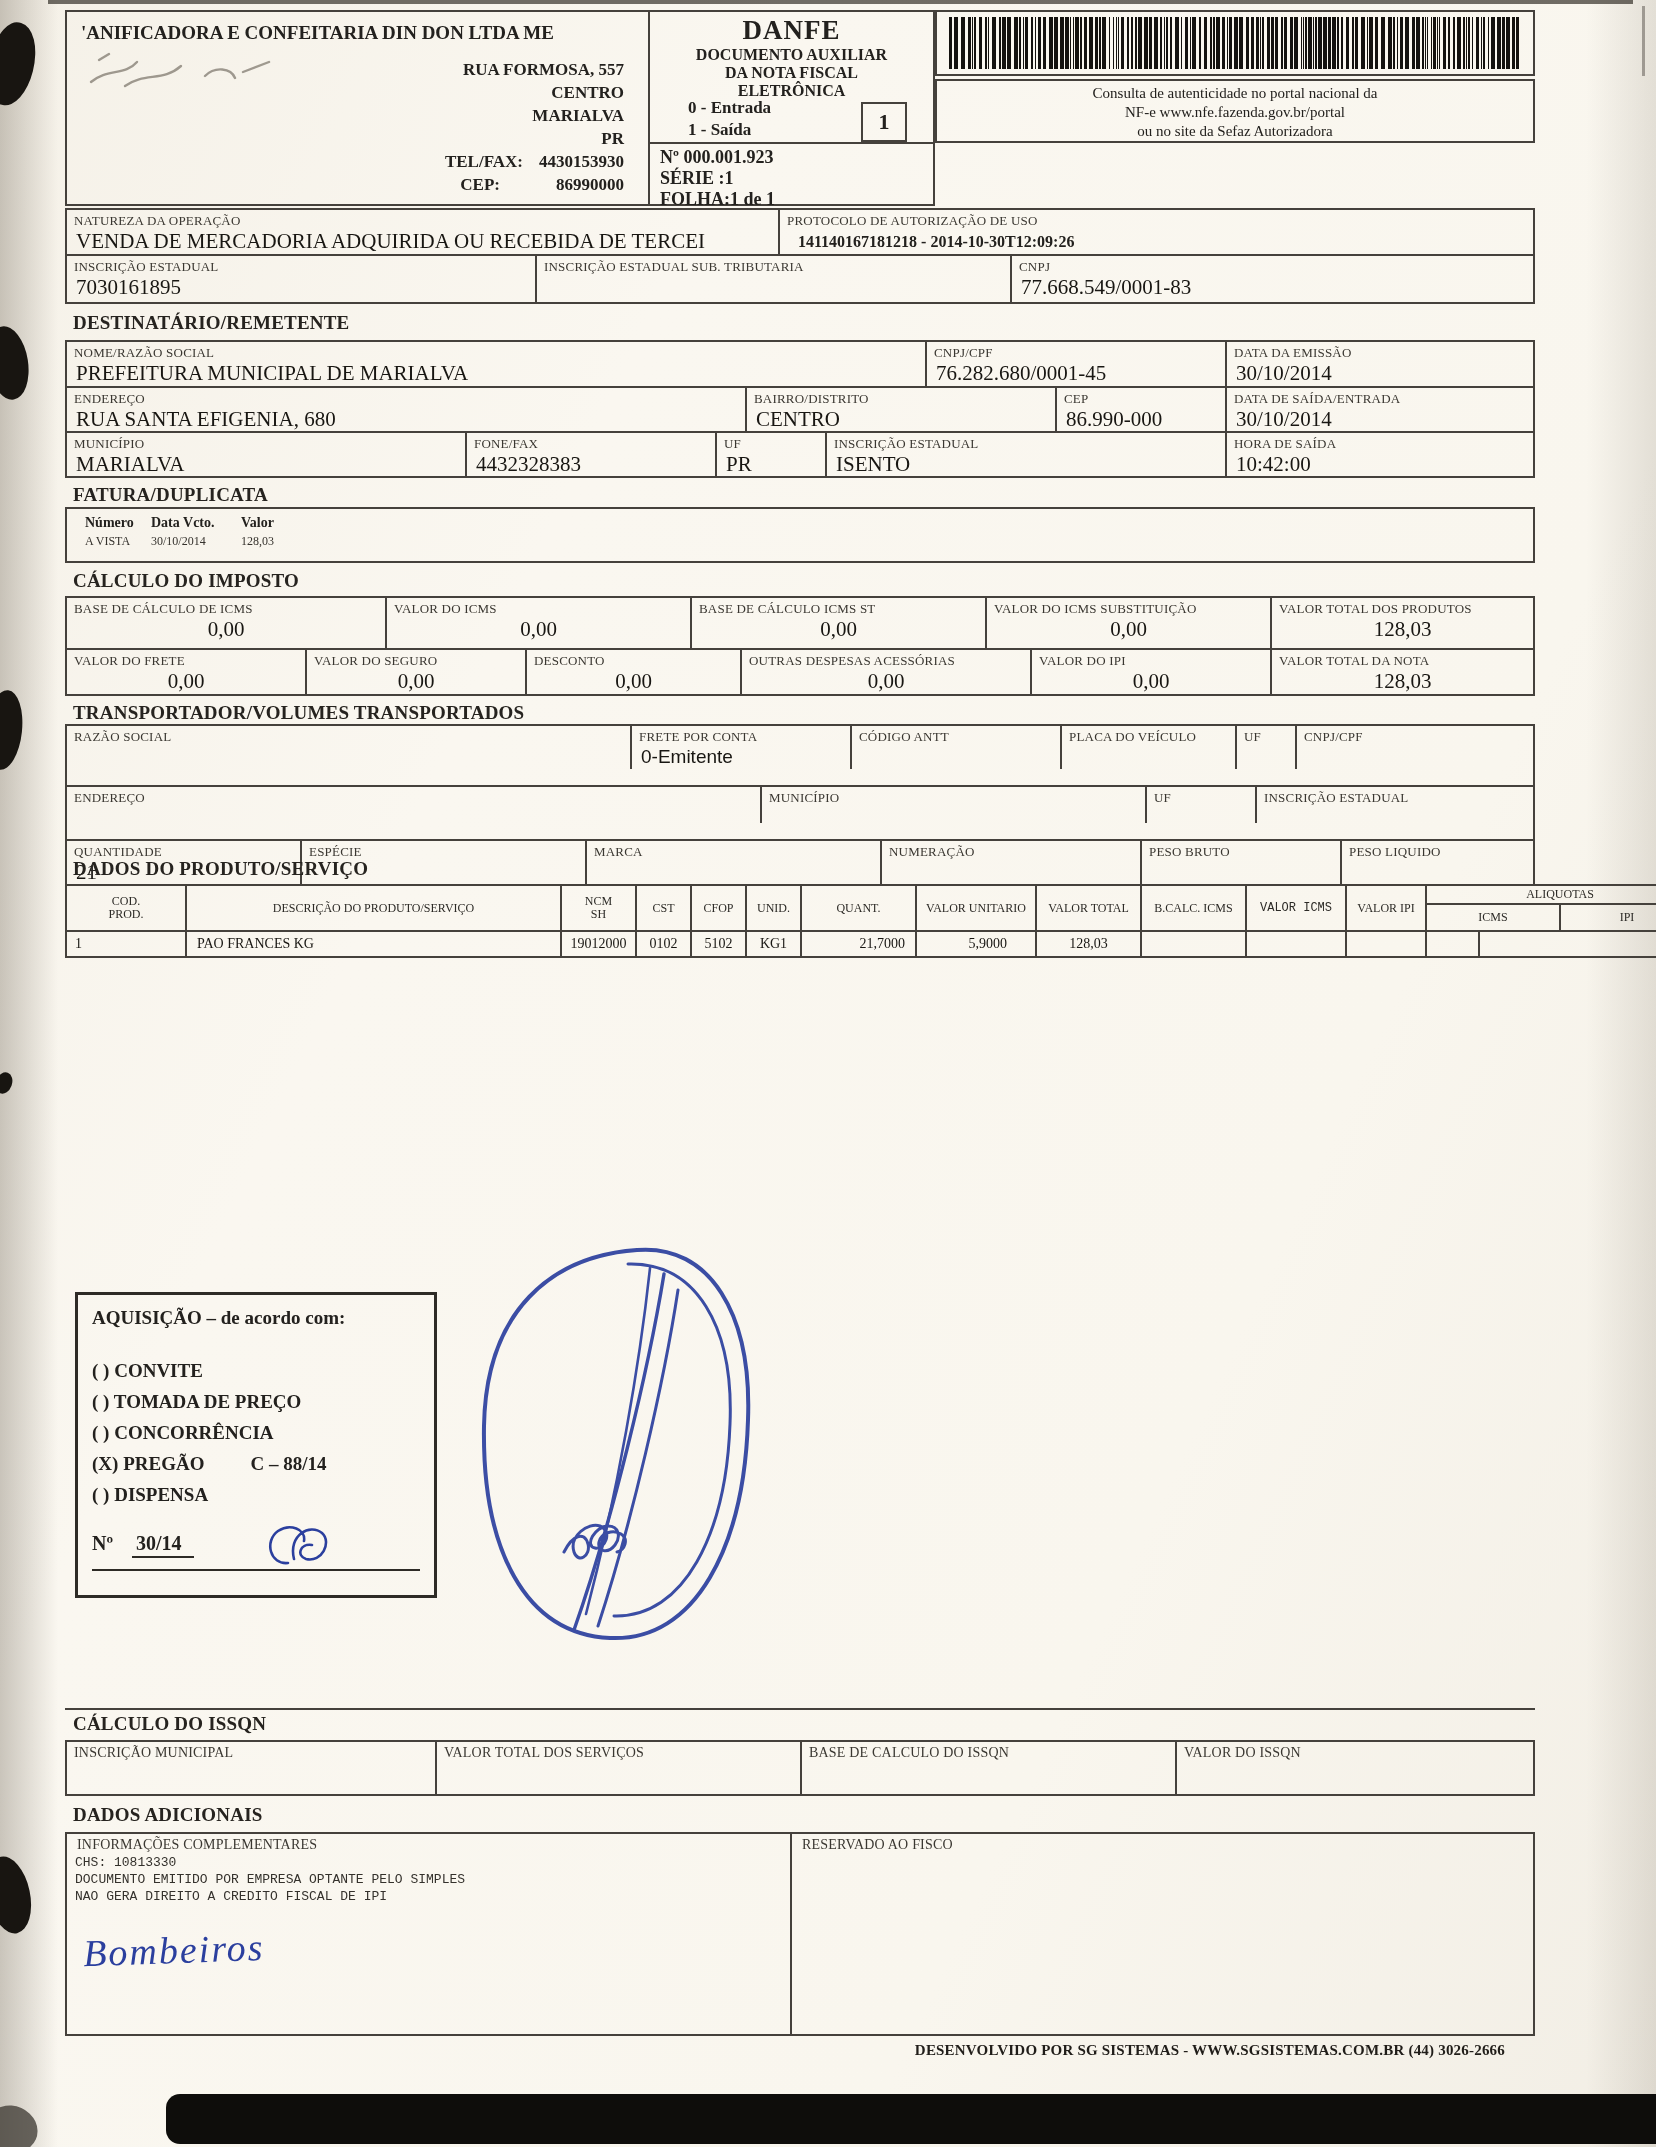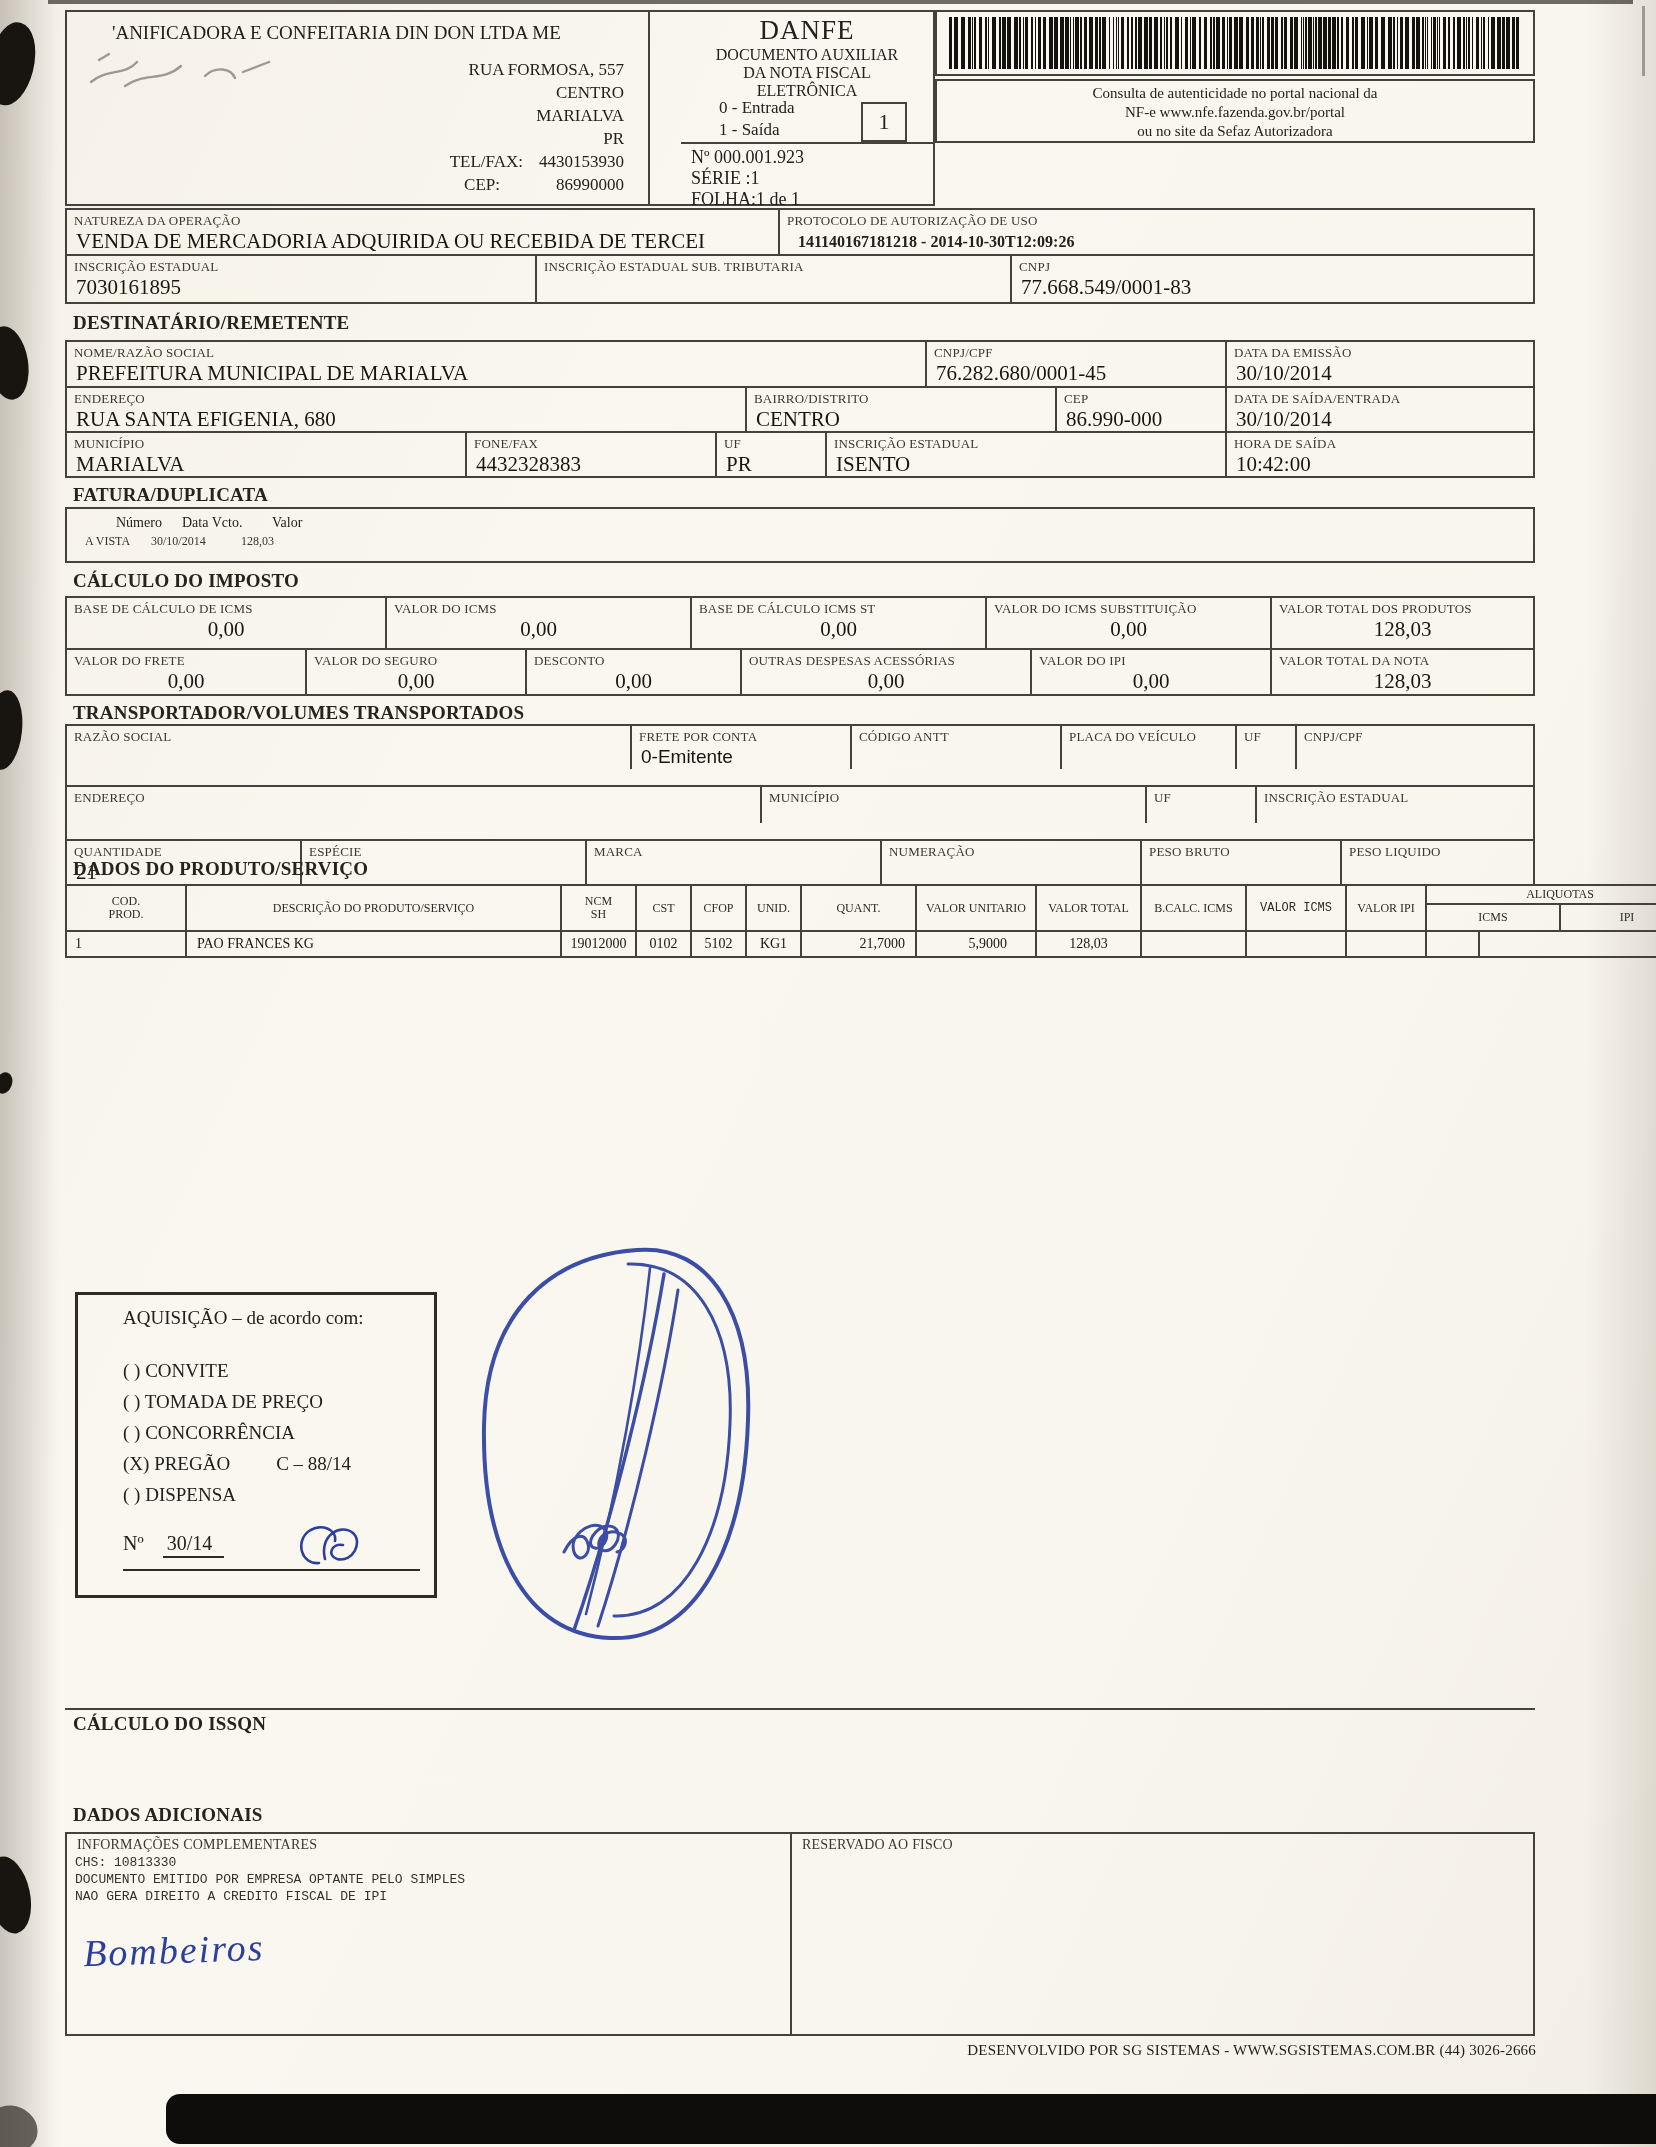--- a/index.html
+++ b/index.html
@@ -2,21 +2,21 @@
 <html><head>
 <meta charset="utf-8">
 <style>
   *{box-sizing:border-box;margin:0;padding:0;}
   html,body{width:1656px;height:2147px;}
   body{position:relative;background:#d8d4cc;font-family:"Liberation Serif","DejaVu Serif",serif;color:#23211e;overflow:hidden;}
   .paper{position:absolute;inset:0;background:linear-gradient(115deg,#f5f1e8 0%,#faf7f0 30%,#f9f6ee 70%,#f2eee5 100%);}
   .shade-left{position:absolute;left:0;top:0;width:58px;height:100%;background:linear-gradient(90deg,rgba(90,80,65,.30),rgba(90,80,65,0));}
   .shade-right{position:absolute;right:0;top:0;width:70px;height:100%;background:linear-gradient(270deg,rgba(110,100,85,.16),rgba(110,100,85,0));}
   .abs{position:absolute;}
-  .b{font-weight:normal;margin-left:31px;}
+  .b{font-weight:bold;}
   .tbl{position:absolute;border:2px solid #45413c;display:flex;flex-direction:column;}
   .trow{display:flex;width:100%;}
   .trow + .trow{border-top:2px solid #45413c;}
   .tc{flex:0 0 auto;border-right:2px solid #45413c;overflow:hidden;position:relative;}
   .tc.last{flex:1 1 auto;border-right:none;}
   .lbl{font-size:13px;line-height:15px;padding:3px 0 0 7px;color:#3a3731;letter-spacing:.2px;white-space:nowrap;}
   .val{font-size:21px;line-height:24px;padding:1px 0 0 9px;color:#181612;white-space:nowrap;}
   .vc{text-align:center;padding-left:0;}
   .vb{font-size:16px;font-weight:bold;line-height:22px;padding:3px 0 0 18px;}
   .sec{position:absolute;font-weight:bold;font-size:19px;color:#26231f;letter-spacing:.2px;}
@@ -534,20 +534,36 @@
       <path stroke-width="3" d="M176,42 C244,40 282,104 278,202 C274,312 232,396 162,394"></path>
       <path stroke-width="3.4" d="M212,52 C196,150 160,300 122,408"></path>
       <path stroke-width="3" d="M226,68 C212,160 180,300 146,404"></path>
       <path stroke-width="2.6" d="M198,46 C188,140 166,270 134,392"></path>
       <path stroke-width="3" d="M112,330 c8,-16 20,-22 24,-8 c3,12 -10,20 -14,8 c-5,-16 14,-30 26,-26 c13,5 5,24 -5,22 c-11,-2 0,-22 13,-22 c11,0 13,11 7,19 c-7,9 -18,7 -16,-3 c2,-9 14,-13 22,-8 c8,5 4,16 -4,18"></path>
     </g>
   </svg>
 
   <div class="abs" style="left:65px;top:1708px;width:1470px;height:2px;background:#45413c;"></div>
   <div class="sec" style="left:73px;top:1713px;">CÁLCULO DO ISSQN</div>
+  <div class="tbl" style="left:65px;top:1740px;width:1470px;">
+    <div class="trow" style="flex:0 0 52px;">
+      <div class="tc" style="flex:0 0 370px;">
+          <div class="lbl" style="font-size:14px;">INSCRIÇÃO MUNICIPAL</div>
+        </div>
+      <div class="tc" style="flex:0 0 365px;">
+          <div class="lbl" style="font-size:14px;">VALOR TOTAL DOS SERVIÇOS</div>
+        </div>
+      <div class="tc" style="flex:0 0 375px;">
+          <div class="lbl" style="font-size:14px;">BASE DE CALCULO DO ISSQN</div>
+        </div>
+      <div class="tc last">
+          <div class="lbl" style="font-size:14px;">VALOR DO ISSQN</div>
+        </div>
+    </div>
+  </div>
 
   <div class="sec" style="left:73px;top:1804px;">DADOS ADICIONAIS</div>
   <div class="tbl" style="left:65px;top:1832px;width:1470px;">
     <div class="trow" style="flex:0 0 200px;">
       <div class="tc" style="flex:0 0 725px;">
         <div class="lbl" style="font-size:14px;padding-left:10px;">INFORMAÇÕES COMPLEMENTARES</div>
         <div class="mono" style="font-size:13px;line-height:17px;padding:2px 0 0 8px;color:#34312c;">
           <div>CHS:  10813330</div>
           <div>DOCUMENTO EMITIDO POR EMPRESA OPTANTE PELO SIMPLES</div>
           <div>NAO GERA DIREITO A CREDITO FISCAL DE IPI</div>

